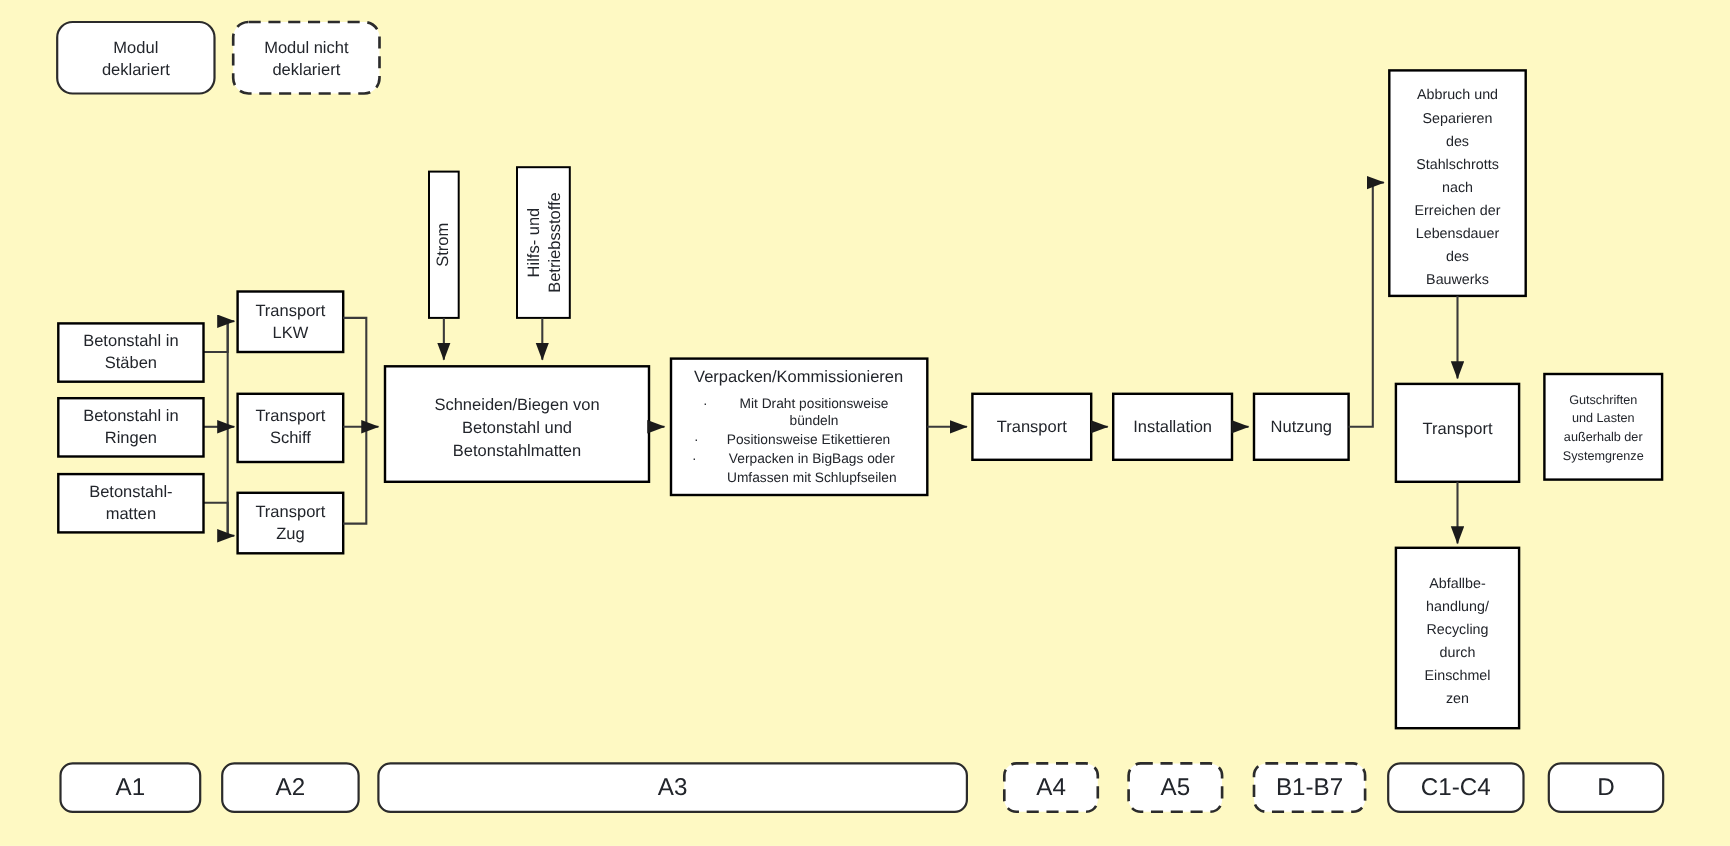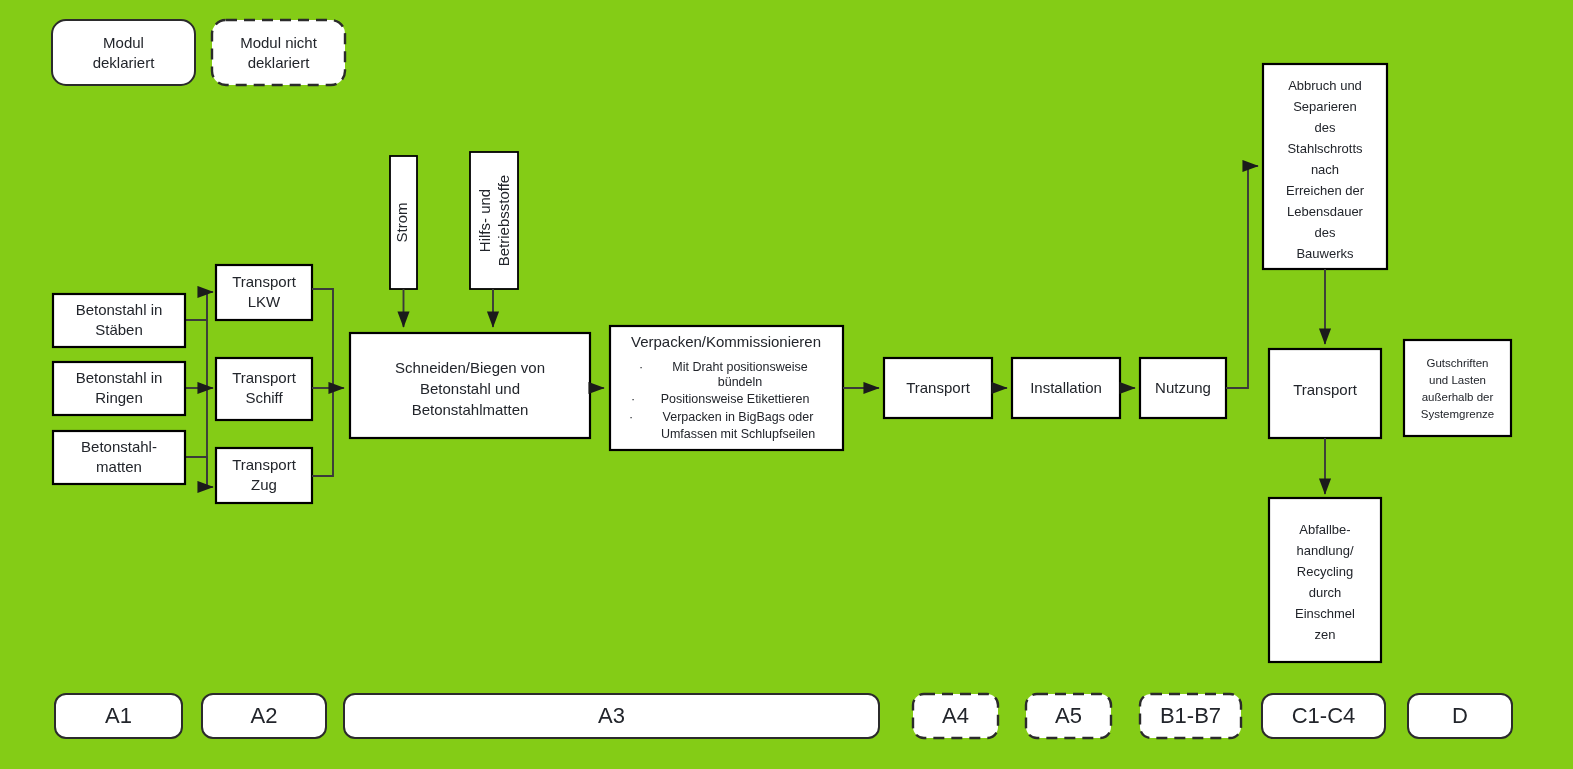--- a/index.html
+++ b/index.html
@@ -8,21 +8,21 @@
     background: #ffffff;
   }
   body {
     font-family: "Liberation Sans", sans-serif;
     color: #1a1a1a;
   }
   #canvas {
     position: relative;
     width: 1573px;
     height: 769px;
-    background: #84cc16;
+    background: #fef9c3;
     overflow: hidden;
     text-align: center;
   }
   svg#flow {
     position: absolute;
     left: 0;
     top: 0;
     width: 1573px;
     height: 769px;
   }

